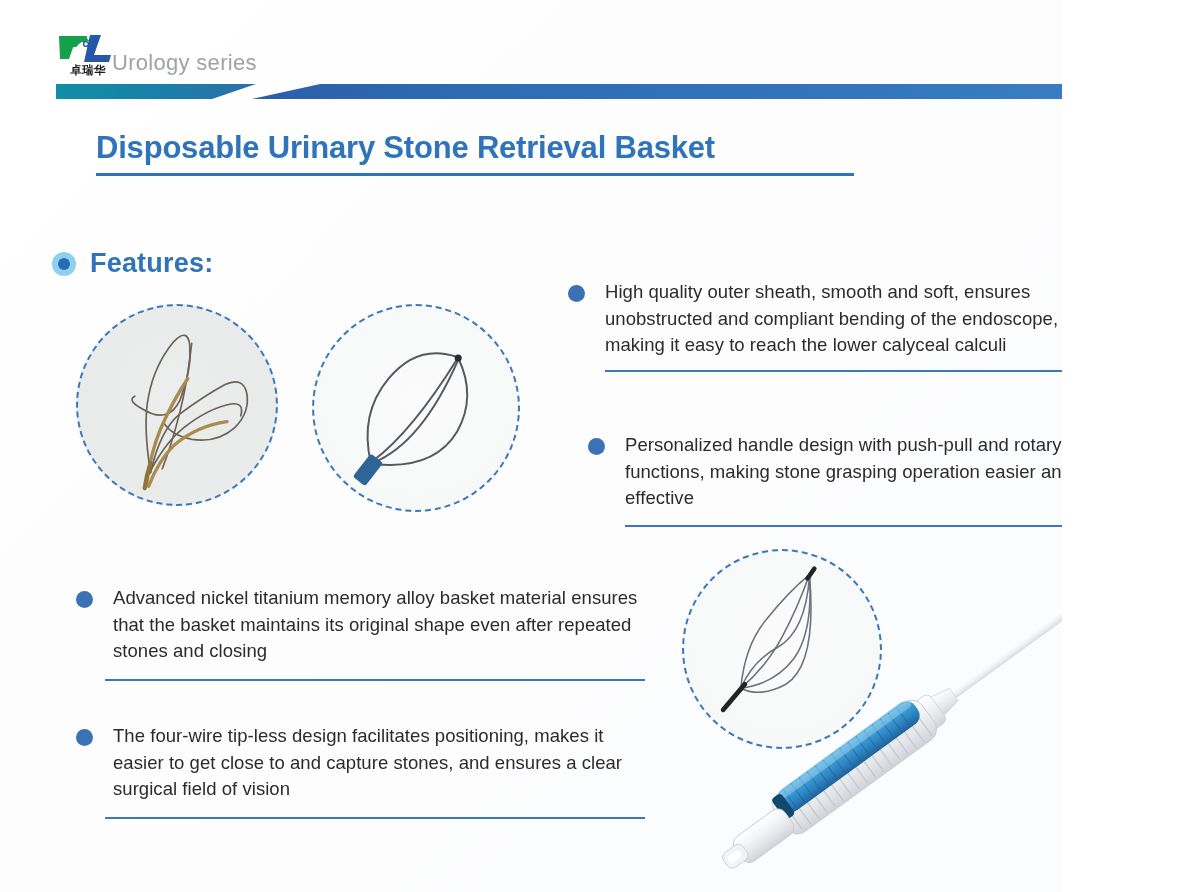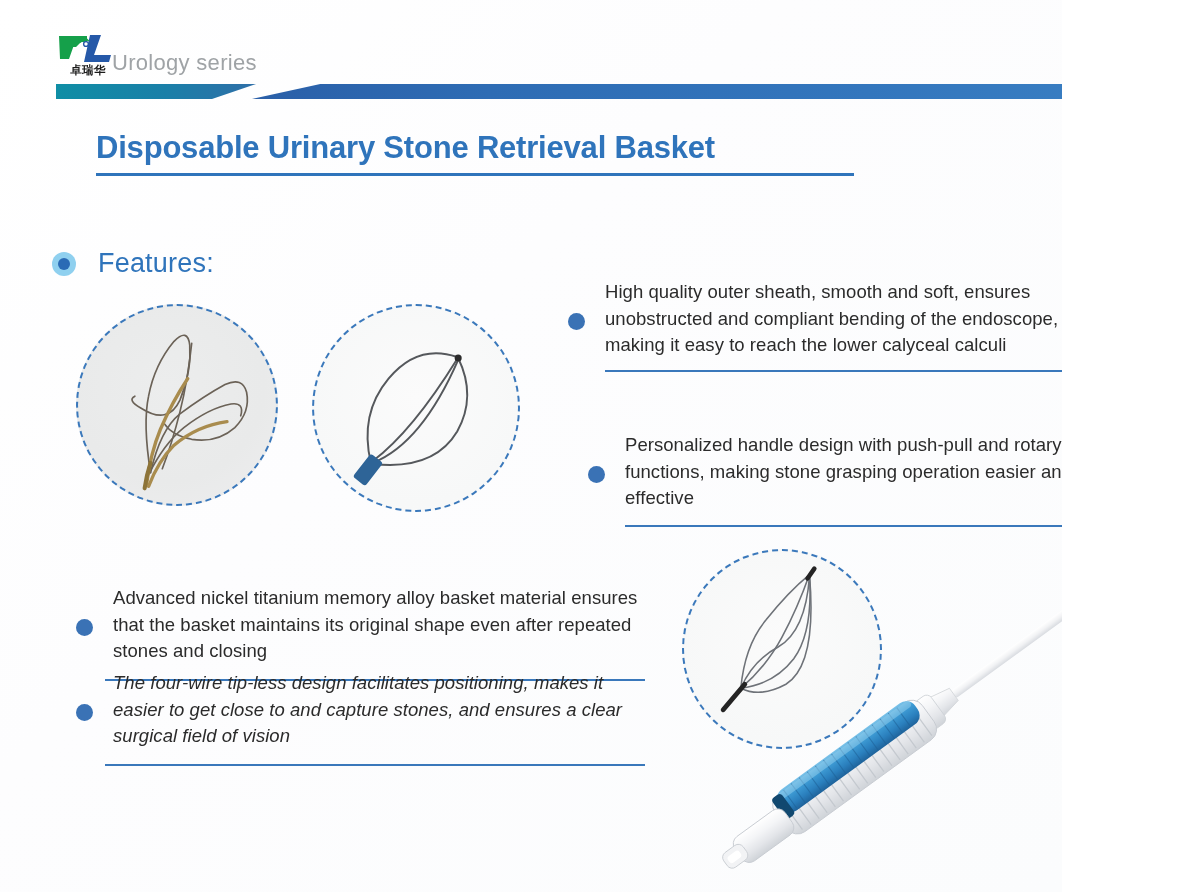--- a/index.html
+++ b/index.html
@@ -128,35 +128,35 @@
   }
   #features-bullet-icon::after {
     content: "";
     width: 12px;
     height: 12px;
     border-radius: 50%;
     background: #2a6bb5;
     display: block;
   }
   #features-label {
-    margin-left: 22px;
+    margin-left: 14px;
     font-size: 27px;
-    font-weight: normal;
+    font-weight: bold;
     color: #2f74bb;
     letter-spacing: 0.2px;
     white-space: nowrap;
   }
 
   
   .feature {
     position: absolute;
   }
   .feature-row {
     display: flex;
-    align-items: center;
+    align-items: flex-start;
   }
   .dot-icon {
     width: 17px;
     height: 17px;
     border-radius: 50%;
     background: #3a72b5;
     flex: none;
     margin-top: 6px;
   }
   .feature-text {
@@ -173,21 +173,21 @@
 
   #feature-1 { left: 568px; top: 279px; width: 540px; }
   #feature-1 .feature-rule { margin-left: 37px; width: 492px; margin-top: 11px; }
 
   #feature-2 { left: 588px; top: 432px; width: 540px; }
   #feature-2 .feature-rule { margin-left: 37px; width: 492px; margin-top: 13px; }
 
   #feature-3 { left: 76px; top: 585px; width: 575px; }
   #feature-3 .feature-rule { margin-left: 29px; width: 540px; margin-top: 14px; }
 
-  #feature-4 { left: 76px; top: 670px; width: 575px; font-style: italic; }
+  #feature-4 { left: 76px; top: 723px; width: 575px; }
   #feature-4 .feature-rule { margin-left: 29px; width: 540px; margin-top: 14px; }
 
   
   .circle-frame {
     position: absolute;
     border-radius: 50%;
     border: 2px dashed #3a78bb;
     box-sizing: border-box;
   }
   .circle-fill-gray {

